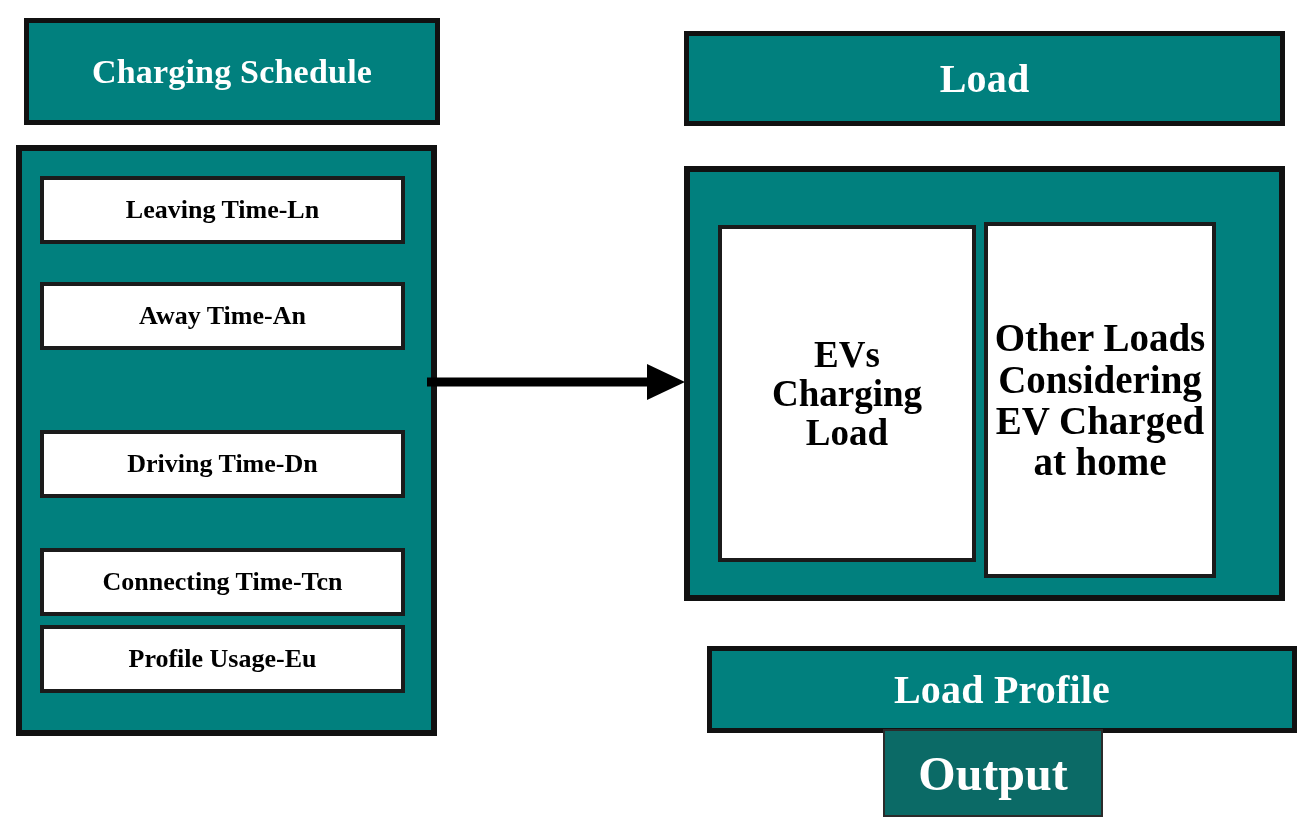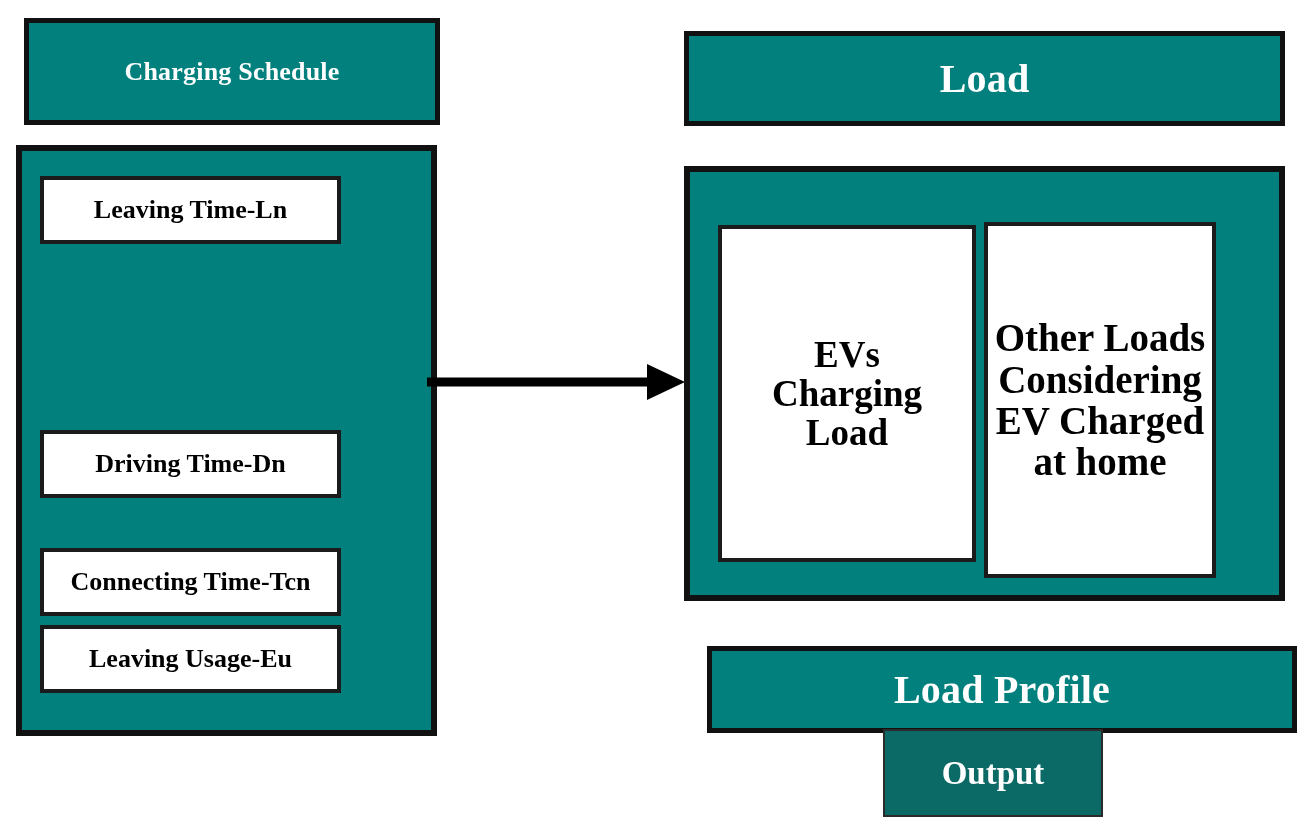--- a/index.html
+++ b/index.html
@@ -59,31 +59,31 @@
     background: #0b6a66;
     border: 2px solid #2b2b2b;
     color: #ffffff;
     font-weight: bold;
   }
 
   
   #charging-schedule-header {
     left: 24px;  top: 18px;
     width: 416px; height: 107px;
-    font-size: 26px;
+    font-size: 34px;
   }
 
   #charging-schedule-container {
     left: 16px;  top: 145px;
     width: 421px; height: 591px;
   }
 
   .schedule-item {
     left: 40px;
-    width: 301px;
+    width: 365px;
     height: 68px;
     font-size: 26px;
   }
   .schedule-item.i0 { top: 176px; }
   .schedule-item.i1 { top: 282px; }
   .schedule-item.i2 { top: 388px; margin-top: 42px; }
   .schedule-item.i3 { top: 500px; margin-top: 48px; }
   .schedule-item.i4 { top: 625px; }
 
   #load-header {
@@ -112,21 +112,21 @@
   #load-profile-box {
     left: 695px; top: 646px;
     width: 590px; height: 87px;
     font-size: 40px;
     margin-left: 12px;
   }
 
   #output-box {
     left: 883px; top: 729px;
     width: 220px; height: 88px;
-    font-size: 33px;
+    font-size: 48px;
     z-index: 5;
     justify-content: center;
   }
 
   
   #flow-arrow {
     position: absolute;
     left: 425px;
     top: 358px;
     width: 262px;
@@ -141,31 +141,34 @@
   <div class="box teal-header" id="charging-schedule-header">
     <span>Charging Schedule</span>
   </div>
 
   <div class="box teal-container" id="charging-schedule-container"></div>
 
   <div class="box white-item schedule-item i0">
     <span>Leaving Time-Ln</span>
   </div>
 
+  <div class="box white-item schedule-item i1">
+    <span>Away Time-An</span>
+  </div>
 
   <div class="box white-item schedule-item i2">
     <span>Driving Time-Dn</span>
   </div>
 
   <div class="box white-item schedule-item i3">
     <span>Connecting Time-Tcn</span>
   </div>
 
   <div class="box white-item schedule-item i4">
-    <span>Leaving Usage-Eu</span>
+    <span>Profile Usage-Eu</span>
   </div>
 
   <svg id="flow-arrow" viewBox="0 0 262 48">
     <line x1="2" y1="24" x2="228" y2="24" stroke="#000000" stroke-width="9"></line>
     <polygon points="222,6 260,24 222,42" fill="#000000"></polygon>
   </svg>
 
   <div class="box teal-header" id="load-header">
     <span>Load</span>
   </div>

